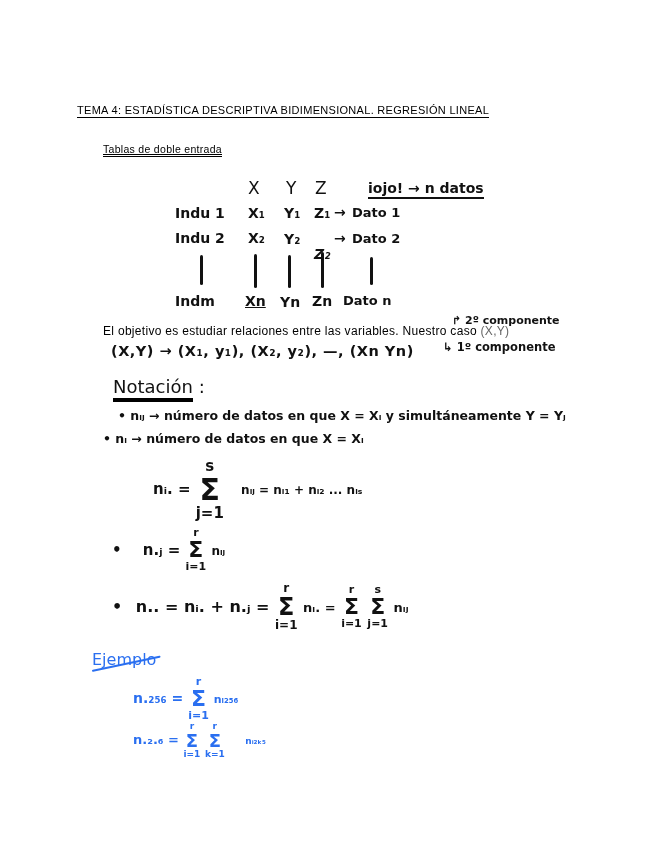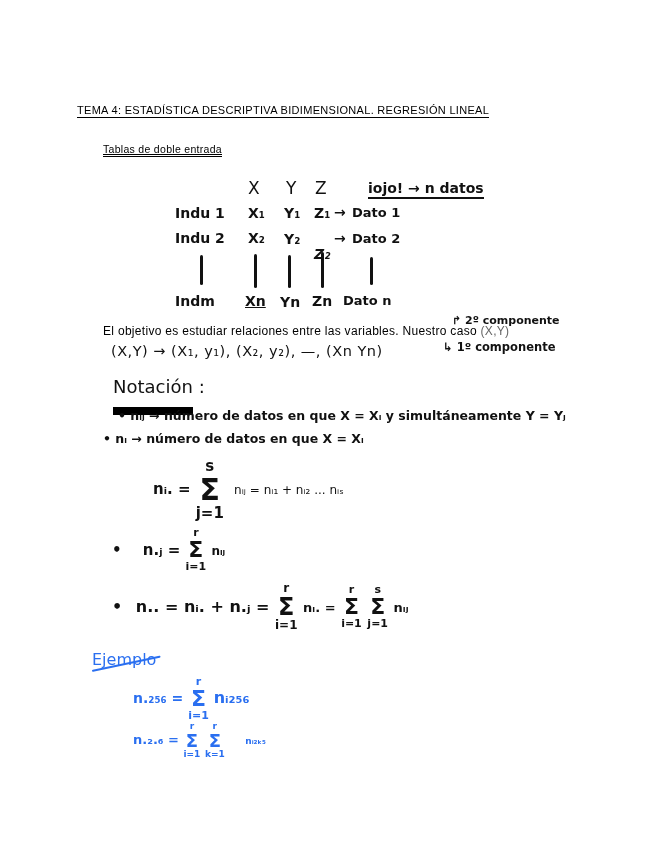--- a/index.html
+++ b/index.html
@@ -57,44 +57,44 @@
 <div class="abs hand cell" style="left:343px; top:293px; font-size:13px;">Dato n</div>
 
 <div class="abs hand" style="left:452px; top:306px; font-size:11px;margin-top:8px;">↱ 2º componente</div>
 <div class="abs hand" style="left:443px; top:340px; font-size:11.5px;">↳ 1º componente</div>
 
 <div class="abs typed" style="left:103px; top:324px;">
   <span>El objetivo es estudiar relaciones entre las variables. Nuestro caso</span>
   <span style="color:#666;">(X,Y)</span>
 </div>
 
-<div class="abs hand" style="left:111px; top:343px; font-size:14.5px; font-weight:normal; letter-spacing:0.5px;text-align:right;">(X,Y) → (X₁, y₁), (X₂, y₂), —, (Xn Yn)</div>
+<div class="abs hand" style="left:111px; top:343px; font-size:14.5px; font-weight:bold; letter-spacing:0.5px;text-align:right;">(X,Y) → (X₁, y₁), (X₂, y₂), —, (Xn Yn)</div>
 
 <div class="abs hand-light" style="left:113px; top:376px; font-size:18px;">
-  <span style="border-bottom:8px solid #000000; padding-bottom:10px;">Notación</span>
+  <span style="border-bottom:4px solid #000000; padding-bottom:1px;">Notación</span>
   <span>:</span>
 </div>
 
 <div class="abs hand" style="left:103px; top:408px; font-size:12.5px;margin-left:15px;">
   <span>•</span>
   <span>nᵢⱼ → número de datos en que X = Xᵢ y simultáneamente Y = Yⱼ</span>
 </div>
 <div class="abs hand" style="left:103px; top:431px; font-size:12.5px;">
   <span>•</span>
   <span>nᵢ → número de datos en que X = Xᵢ</span>
 </div>
 
 <div class="abs hand" style="left:153px; top:458px; font-size:15px;">
   <span>nᵢ. =</span>
   <span class="sig" style="font-size:30px;">
     <span class="lim">s</span>
     <span class="s">Σ</span>
     <span class="lim">j=1</span>
   </span>
-  <span style="font-size:12px; margin-left:5px; font-weight:normal;">nᵢⱼ = nᵢ₁ + nᵢ₂ ... nᵢₛ</span>
+  <span style="font-size:12px; margin-left:12px; font-weight:bold;">nᵢⱼ = nᵢ₁ + nᵢ₂ ... nᵢₛ</span>
 </div>
 
 <div class="abs hand" style="left:112px; top:527px; font-size:15px;">
   <span>•</span>
   <span style="margin-left:16px;">n.ⱼ =</span>
   <span class="sig" style="font-size:22px;">
     <span class="lim">r</span>
     <span class="s">Σ</span>
     <span class="lim">i=1</span>
   </span>
@@ -126,21 +126,21 @@
 <div class="abs hand-light blue" style="left:92px; top:650px; font-size:16px;">Ejemplo</div>
 <div class="underline-hand" style="left:92px; top:670px; width:70px; background:#2a6ff0; transform:rotate(-12deg); transform-origin:left center;"></div>
 
 <div class="abs hand blue" style="left:133px; top:676px; font-size:14px;">
   <span>n.₂₅₆ =</span>
   <span class="sig" style="font-size:22px;">
     <span class="lim">r</span>
     <span class="s">Σ</span>
     <span class="lim">i=1</span>
   </span>
-  <span style="font-size:16px;">nᵢ₂₅₆</span>
+  <span style="font-size:11px;">nᵢ₂₅₆</span>
 </div>
 
 <div class="abs hand blue" style="left:133px; top:722px; font-size:13px;">
   <span>n.₂.₆ =</span>
   <span class="sig" style="font-size:18px;">
     <span class="lim">r</span>
     <span class="s">Σ</span>
     <span class="lim">i=1</span>
   </span>
   <span class="sig" style="font-size:18px;">

